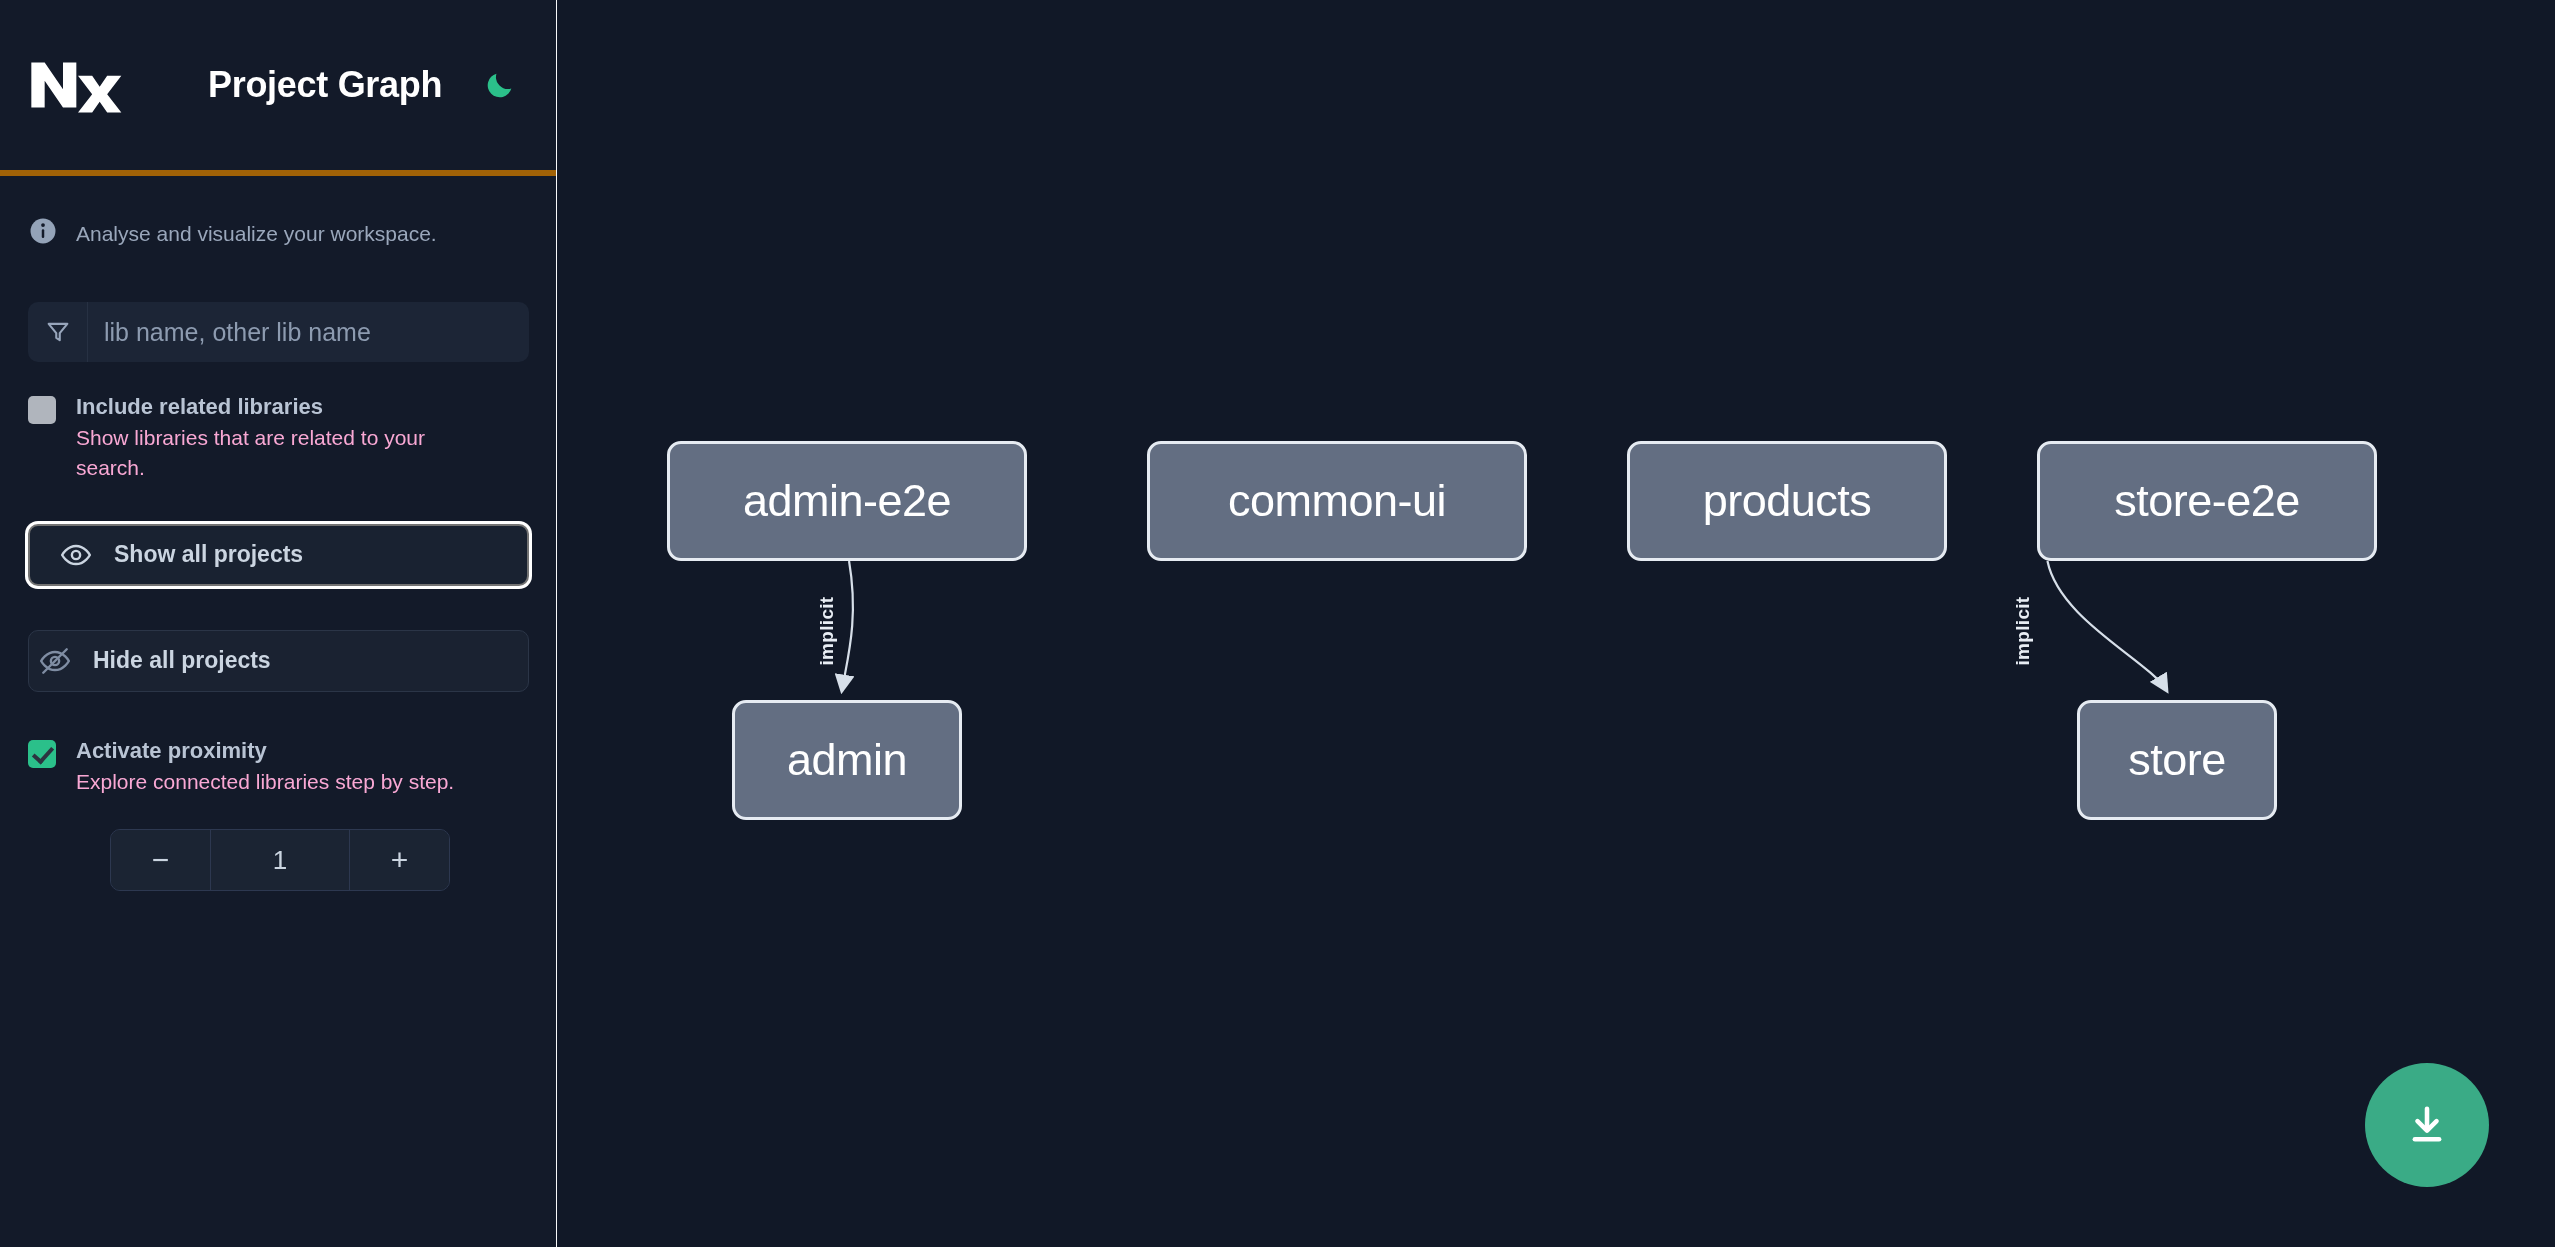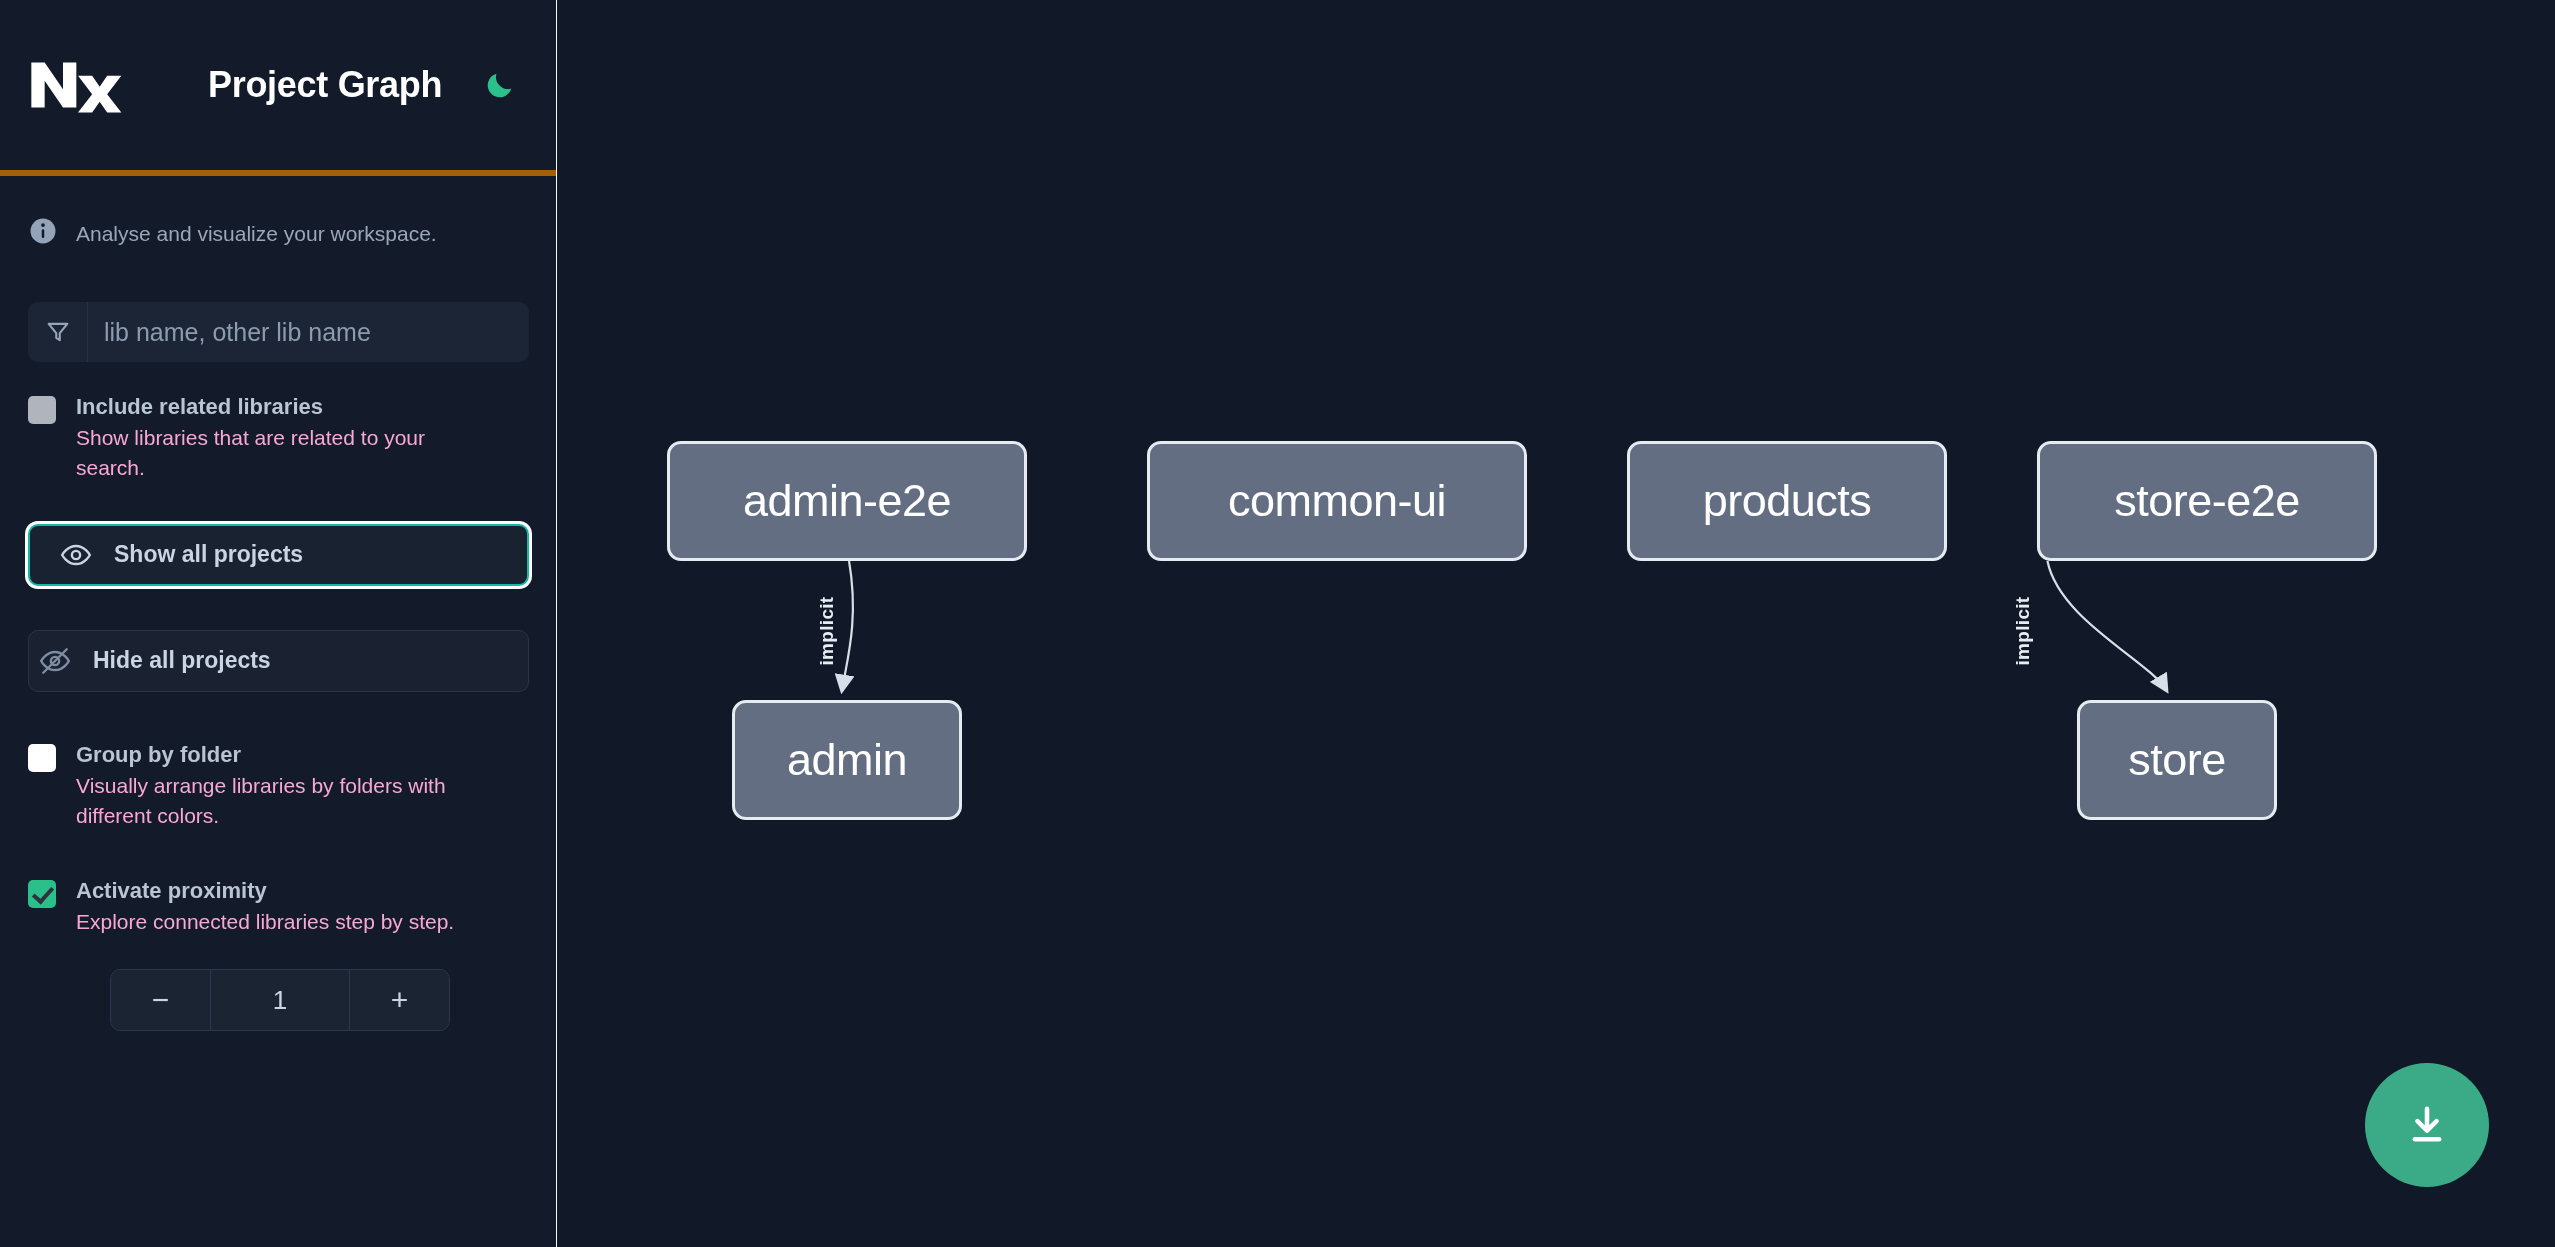--- a/index.html
+++ b/index.html
@@ -162,21 +162,21 @@
     align-items: center;
     gap: 22px;
     padding-left: 30px;
     border-radius: 10px;
     background: #1b2433;
     border: 1px solid #2b3purple;
     cursor: pointer;
   }
   .btn-show {
     margin-top: 40px;
-    border: 2px solid #14b8a6;
+    border: 2px solid #737373;
     box-shadow: 0 0 0 3px #ffffff;
     background: #192231;
   }
   .btn-hide {
     margin-top: 44px;
     border: 1px solid #2b3547;
     background: #1a2231;
     padding-left: 10px;
   }
   .btn-label {
@@ -352,27 +352,20 @@
 
     <div class="btn btn-hide">
       <svg class="btn-icon" viewBox="0 0 24 24" fill="none" stroke="#7f8da3" stroke-width="1.8" stroke-linecap="round" stroke-linejoin="round">
         <path d="M1.6 12S5.4 5.2 12 5.2 22.4 12 22.4 12 18.6 18.8 12 18.8 1.6 12 1.6 12z"></path>
         <circle cx="12" cy="12" r="3.1"></circle>
         <path d="M3.2 20.8 20.8 3.2"></path>
       </svg>
       <span class="btn-label">Hide all projects</span>
     </div>
 
-    <div class="check-row" style="margin-top:48px">
-      <span class="cb unchecked"></span>
-      <span class="check-texts">
-        <span class="check-title">Group by folder</span>
-        <span class="check-desc">Visually arrange libraries by folders with different colors.</span>
-      </span>
-    </div>
 
     <div class="check-row" style="margin-top:44px">
       <span class="cb checked"></span>
       <span class="check-texts">
         <span class="check-title">Activate proximity</span>
         <span class="check-desc">Explore connected libraries step by step.</span>
       </span>
     </div>
 
     <div class="stepper">

